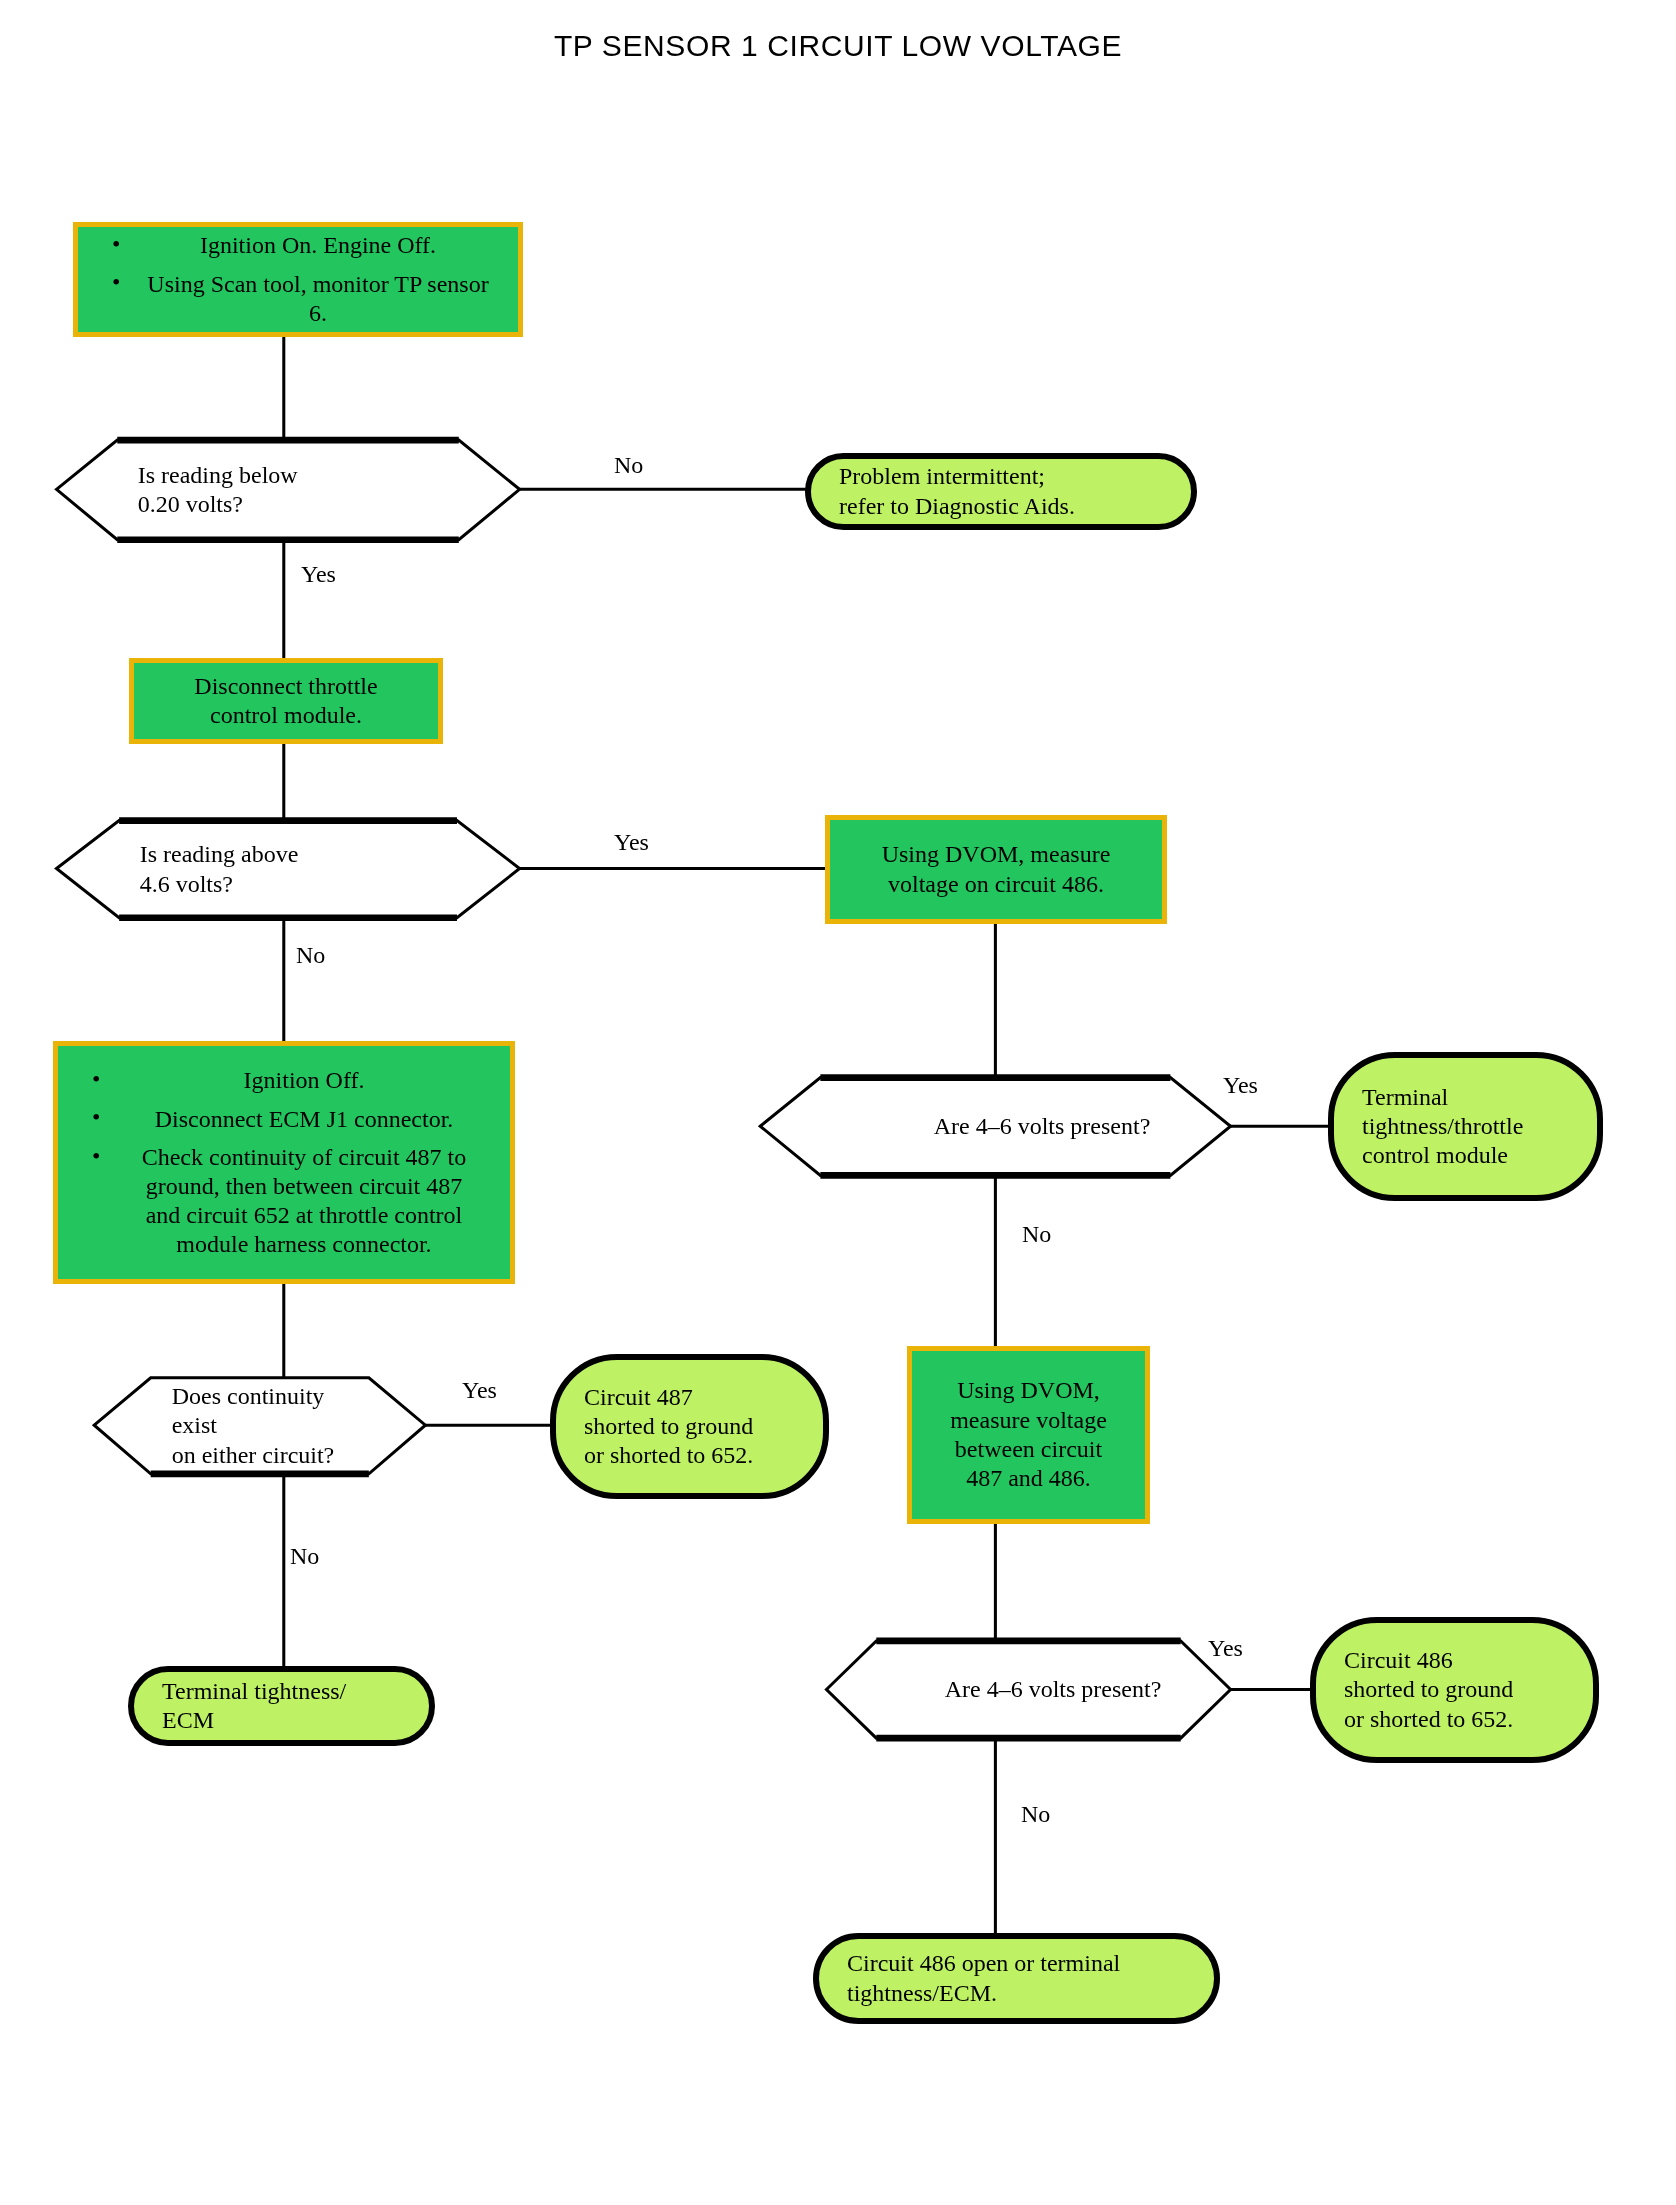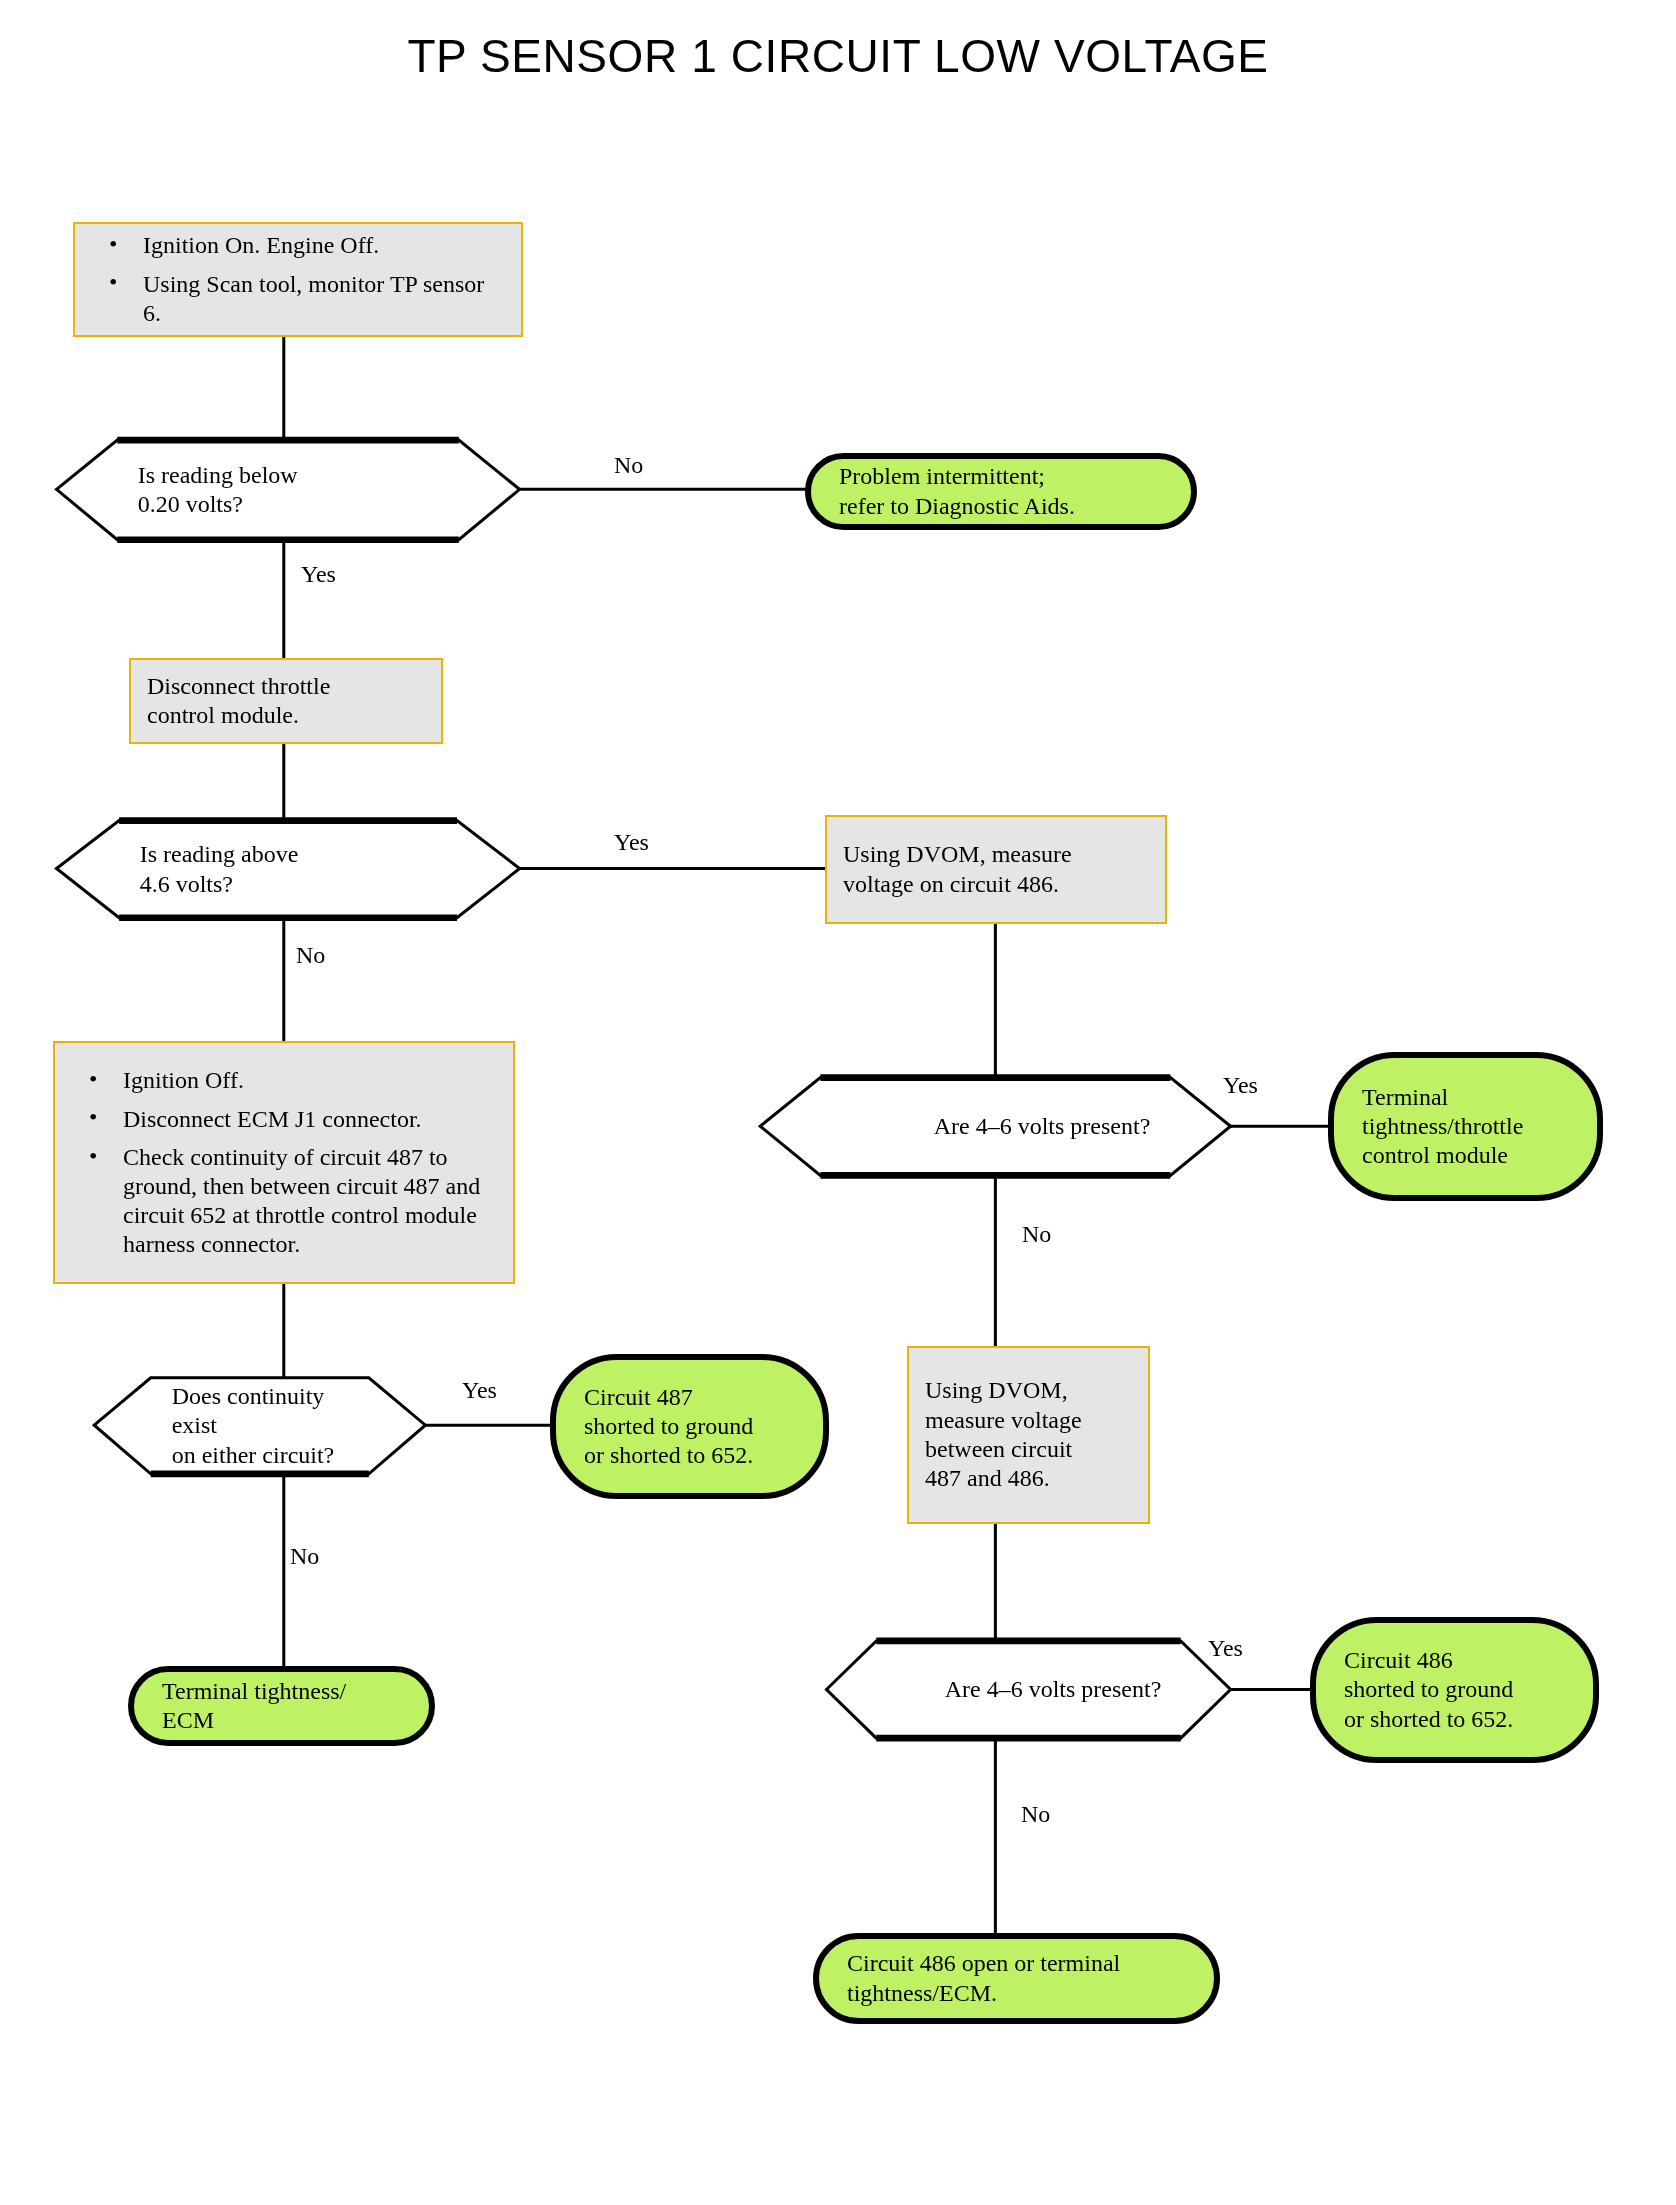--- a/index.html
+++ b/index.html
@@ -22,21 +22,21 @@
     width: 1676px;
     height: 2205px;
   }
   .chart-title {
     position: absolute;
     left: 0;
     top: 29px;
     width: 1676px;
     text-align: center;
     font-family: "Liberation Sans", "DejaVu Sans", sans-serif;
-    font-size: 46px;
+    font-size: 30px;
     font-weight: 400;
     letter-spacing: 0.6px;
     white-space: nowrap;
   }
 
   
   .node {
     position: absolute;
     box-sizing: border-box;
     display: flex;
@@ -44,22 +44,23 @@
   }
   .node .txt {
     width: 100%;
     font-size: 24px;
     line-height: 1.22;
   }
   .node.center .txt { text-align: right; }
 
   
   .process {
-    border: 2px solid #eab308;
-    background: #e5e5e5;
+    border: 5px solid #eab308;
+    background: #22c55e;
+    text-align: center;
   }
   .process .txt { padding: 0 16px; }
 
   
   .terminator {
     border: 6.7px solid #000;
     background: #bef264;
     border-radius: 67px;
   }
   .terminator .txt { padding: 0 28px; }

